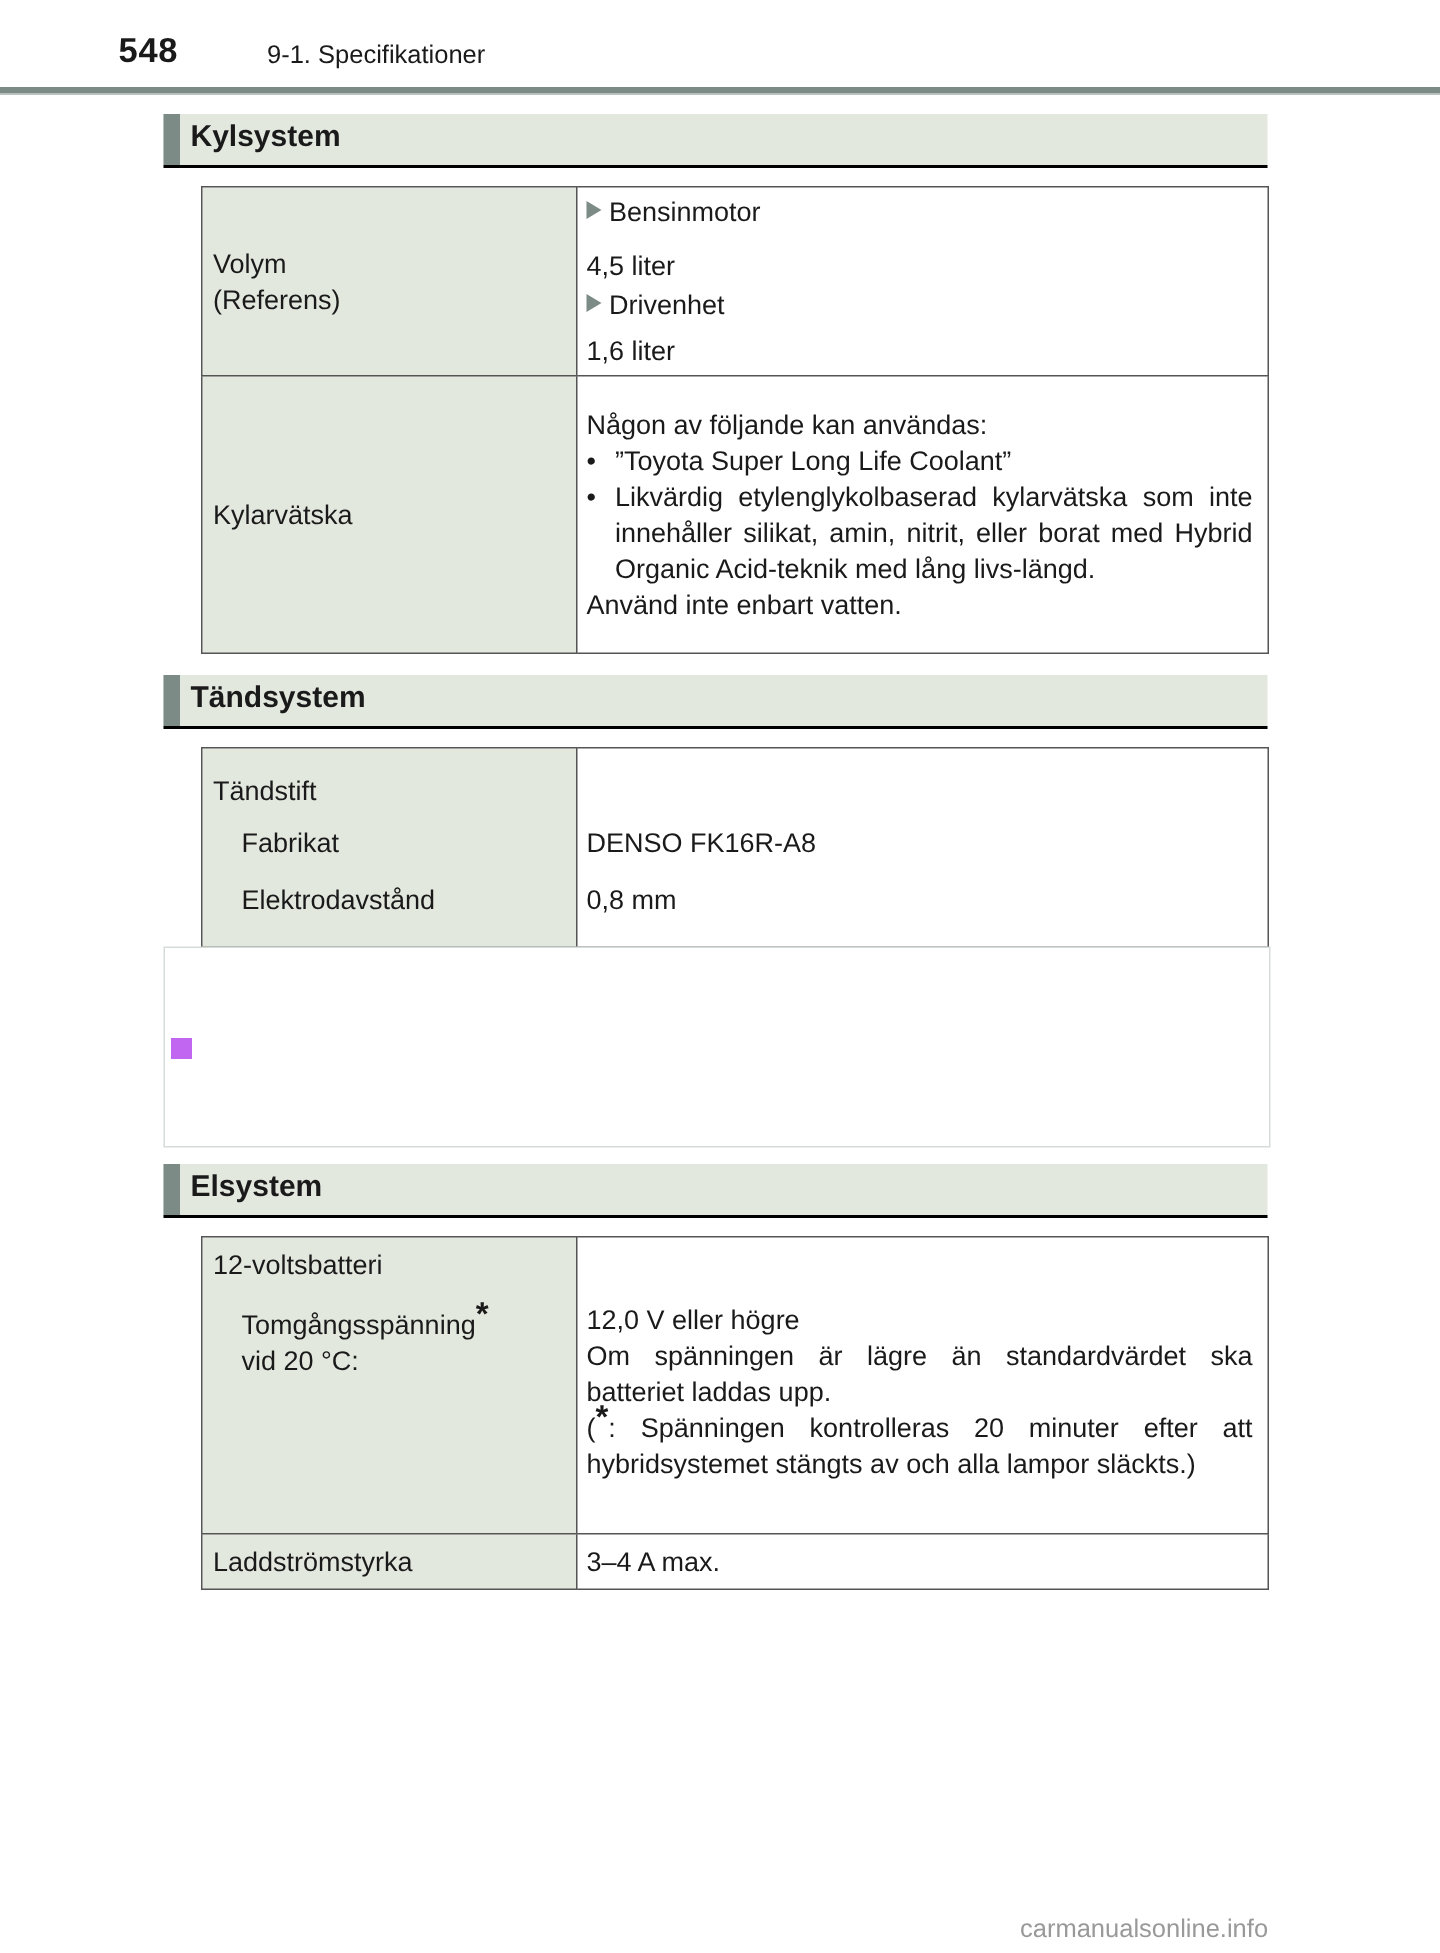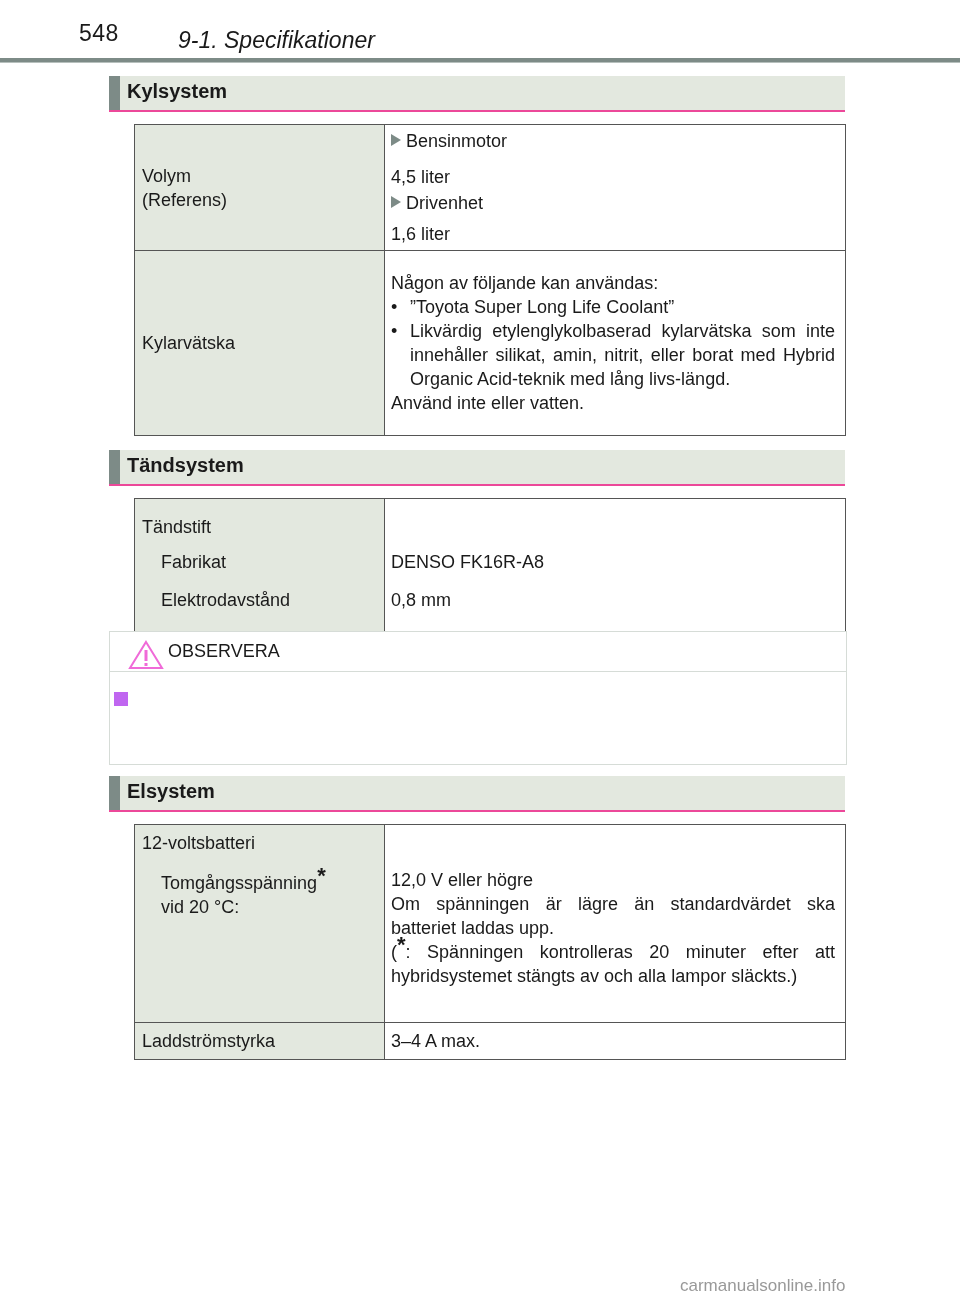--- a/index.html
+++ b/index.html
@@ -1,20 +1,20 @@
 <!DOCTYPE html>
 <html><head>
 <meta charset="utf-8">
 <style>
   html, body { margin:0; padding:0; background:#ffffff; }
   body { width:960px; height:1302px; position:relative; font-family:"Liberation Sans", sans-serif; color:#1a1a1a; overflow:hidden; }
-  .page-num { position:absolute; left:79px; top:20px; font-size:23px; font-weight:normal; letter-spacing:0.5px; }
-  .chapter { position:absolute; left:178px; top:27px; font-size:23px;font-style:italic; }
+  .page-num { position:absolute; left:79px; top:20px; font-size:23px; font-weight:bold; letter-spacing:0.5px; }
+  .chapter { position:absolute; left:178px; top:27px; font-size:17px; }
   .top-rule { position:absolute; left:0; top:58px; width:960px; height:4px; background:#7d8b87; border-bottom:1px solid #b7c0bd; }
-  .section-head { position:absolute; left:109px; width:736px; height:34px; background:#e3e8df; border-bottom:2px solid #ec4899; }
+  .section-head { position:absolute; left:109px; width:736px; height:34px; background:#e3e8df; border-bottom:2px solid #000000; }
   .section-head .bar { position:absolute; left:0; top:0; width:11px; height:100%; background:#7d8b87; }
   .section-head .title { position:absolute; left:18px; top:4px; font-size:20px; font-weight:bold; }
   table.spec { position:absolute; left:134px; width:712px; border-collapse:collapse; font-size:18px; }
   table.spec td { border:1.5px solid #555; vertical-align:middle; padding:0; }
   table.spec td.lab { width:242px; background:#e3e8df; padding-left:7px; }
   table.spec td.val { background:#fff; padding:0 10px 0 6px; }
   .line { line-height:24px; }
   .indent { padding-left:19px; }
   .tri { display:inline-block; width:0; height:0; border-top:6px solid transparent; border-bottom:6px solid transparent; border-left:10px solid #7d8b87; margin-right:5px; vertical-align:middle; position:relative; top:-2px; }
   .justify { text-align:justify; }
@@ -65,21 +65,21 @@
     <td class="val">
       <div class="line">Någon av följande kan användas:</div>
       <div class="bullet line">
         <span class="dot">•</span>
         <span>”Toyota Super Long Life Coolant”</span>
       </div>
       <div class="bullet line">
         <span class="dot">•</span>
         <span class="justify">Likvärdig etylenglykolbaserad kylarvätska som inte innehåller silikat, amin, nitrit, eller borat med Hybrid Organic Acid-teknik med lång livs-längd.</span>
       </div>
-      <div class="line">Använd inte eller vatten.</div>
+      <div class="line">Använd inte enbart vatten.</div>
     </td>
   </tr>
 </tbody>
   </table>
 
 <div class="section-head" style="top:450px;">
   <div class="bar"></div>
   <div class="title">Tändsystem</div>
 </div>
 
@@ -94,28 +94,20 @@
     <td class="val">
       <div style="line-height:32px;">&nbsp;</div>
       <div style="line-height:38px;">DENSO FK16R-A8</div>
       <div style="line-height:38px;">0,8 mm</div>
     </td>
   </tr>
 </tbody>
   </table>
 
 <div class="notice">
-  <div class="head">
-    <svg class="warn" width="36" height="30" viewBox="0 0 36 30">
-      <polygon points="18,2 34,28 2,28" fill="none" stroke="#f06ad8" stroke-width="2"></polygon>
-      <rect x="16.5" y="10" width="3" height="11" fill="#f06ad8"></rect>
-      <rect x="16.5" y="23" width="3" height="3" fill="#f06ad8"></rect>
-    </svg>
-    <span class="head-text">OBSERVERA</span>
-  </div>
   <div class="sub">
     <span class="sq"></span>
   </div>
 </div>
 
 <div class="section-head" style="top:776px;">
   <div class="bar"></div>
   <div class="title">Elsystem</div>
 </div>
 

